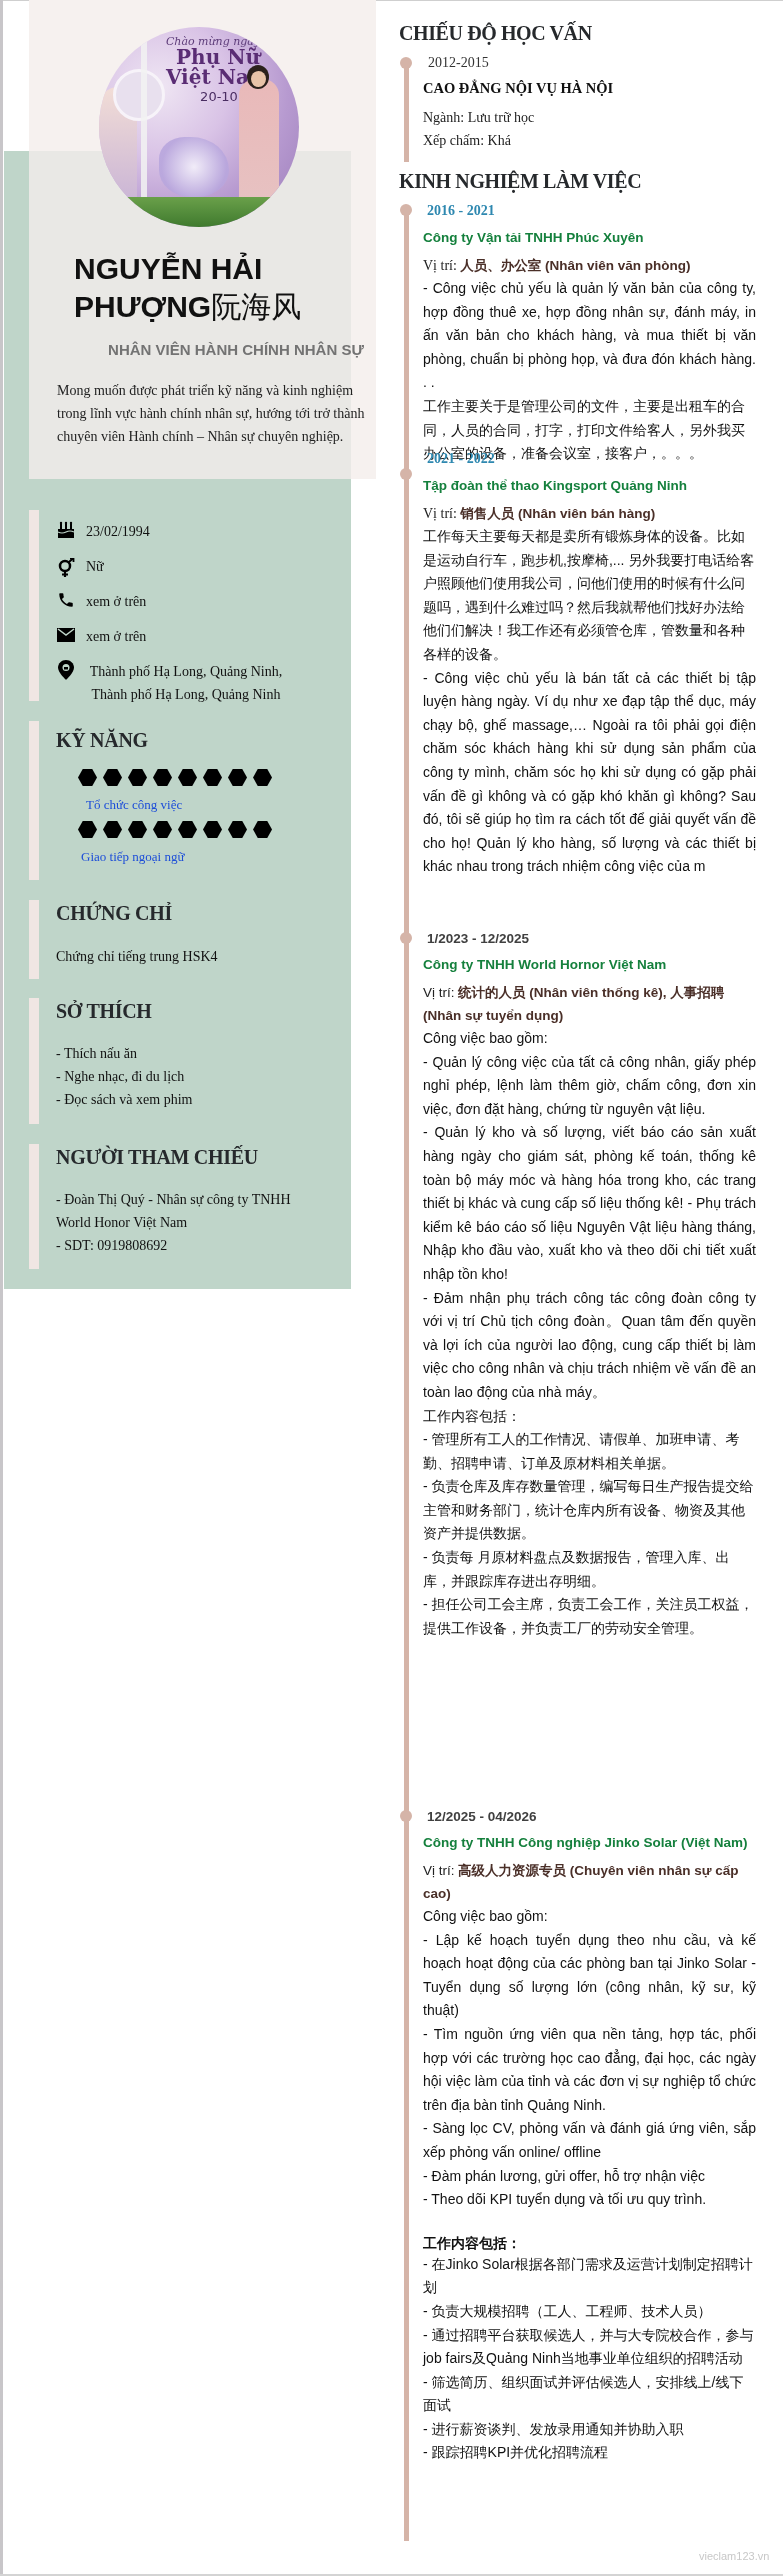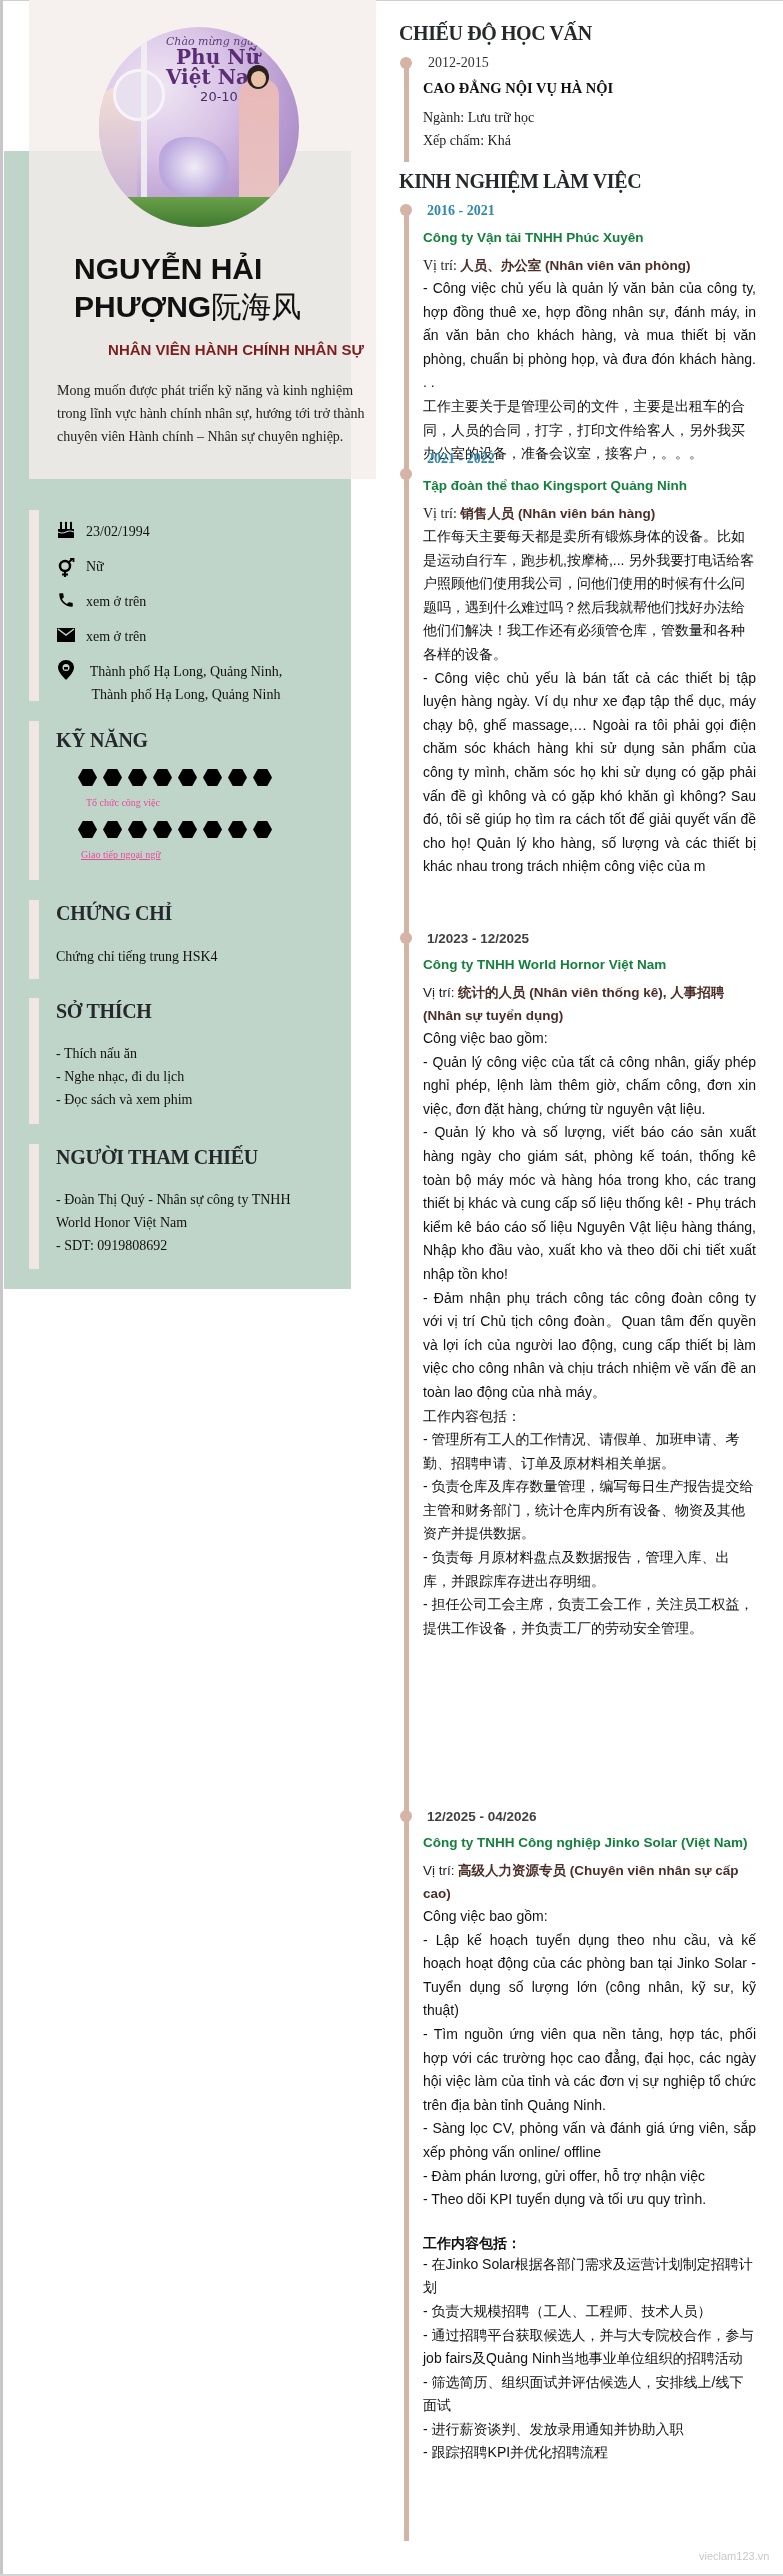--- a/index.html
+++ b/index.html
@@ -38,41 +38,41 @@
 
   
   .name {
     position:absolute; left:74px; top:250px; width:290px;
     font-family:"Liberation Sans", sans-serif; font-weight:bold; font-size:30px; line-height:38px; color:#111;
     margin:0;
   }
   .name .cn { font-weight:normal; font-family:"DejaVu Sans", sans-serif; }
   .job-title {
     position:absolute; left:29px; top:341px; width:414px; text-align:center;
-    font-family:"Liberation Sans", sans-serif; font-weight:bold; font-size:15px; color:#7f1d1d; margin:0;
+    font-family:"Liberation Sans", sans-serif; font-weight:bold; font-size:15px; color:#737373; margin:0;
   }
   .objective {
     position:absolute; left:40px; top:362px; width:312px;
     font-size:14px; line-height:23px; color:#222; margin:17px;
   }
 
   
   .side-section { position:absolute; left:29px; width:322px; }
   .side-bar-accent { position:absolute; left:0; top:0; width:10px; height:100%; background:#f0e6e3; }
   .side-content { position:absolute; left:27px; top:0; right:0; }
   .info-row { position:absolute; left:0; display:flex; align-items:flex-start; }
   .info-icon { width:20px; height:20px; margin-right:10px; display:flex; align-items:center; justify-content:center; }
   .info-text { font-size:14px; line-height:23px; color:#111; }
   .side-heading {
     font-family:"Liberation Serif", serif; font-weight:bold; font-size:20px; color:#26292c; margin:0; letter-spacing:-0.3px;
   }
   .side-text { font-size:14px; line-height:23px; color:#111; margin:0; }
   .hex-row { display:flex; gap:6px; }
   .hex { width:19px; height:17px; background:#000; clip-path:polygon(25% 0,75% 0,100% 50%,75% 100%,25% 100%,0 50%); }
-  .skill-label { font-size:10px; color:#ec4899; }
+  .skill-label { font-size:13px; color:#1d4ed8; }
 
   
   .right-heading {
     position:absolute; left:399px; font-family:"Liberation Serif", serif; font-weight:bold; font-size:20px; color:#26292c; margin:0; letter-spacing:-0.4px;
   }
   .timeline-line { position:absolute; left:404px; width:5px; background:#d5b4a8; }
   .timeline-dot { position:absolute; left:400px; width:12px; height:12px; border-radius:50%; background:#d5b4a8; }
   .edu-block { position:absolute; left:423px; width:339px; }
   .period-edu { font-size:14px; color:#333; margin:0 0 0 5px; }
   .school { font-family:"Liberation Serif", serif; font-weight:bold; font-size:14.5px; color:#111; margin:0; }
@@ -202,21 +202,21 @@
     <div class="hex-row" style="position:absolute;top:100px;left:22px;">
       <span class="hex"></span>
         <span class="hex"></span>
         <span class="hex"></span>
         <span class="hex"></span>
         <span class="hex"></span>
         <span class="hex"></span>
         <span class="hex"></span>
         <span class="hex"></span>
     </div>
-    <div class="skill-label" style="position:absolute;top:128px;left:25px;text-decoration:underline;">Giao tiếp ngoại ngữ</div>
+    <div class="skill-label" style="position:absolute;top:128px;left:25px;">Giao tiếp ngoại ngữ</div>
   </div>
 </div>
 
 <div class="side-section" style="top:900px;height:79px;">
   <div class="side-bar-accent"></div>
   <div class="side-content">
     <h3 class="side-heading" style="position:absolute;top:2px;">CHỨNG CHỈ</h3>
     <p class="side-text" style="position:absolute;top:45px;">Chứng chỉ tiếng trung HSK4</p>
   </div>
 </div>

